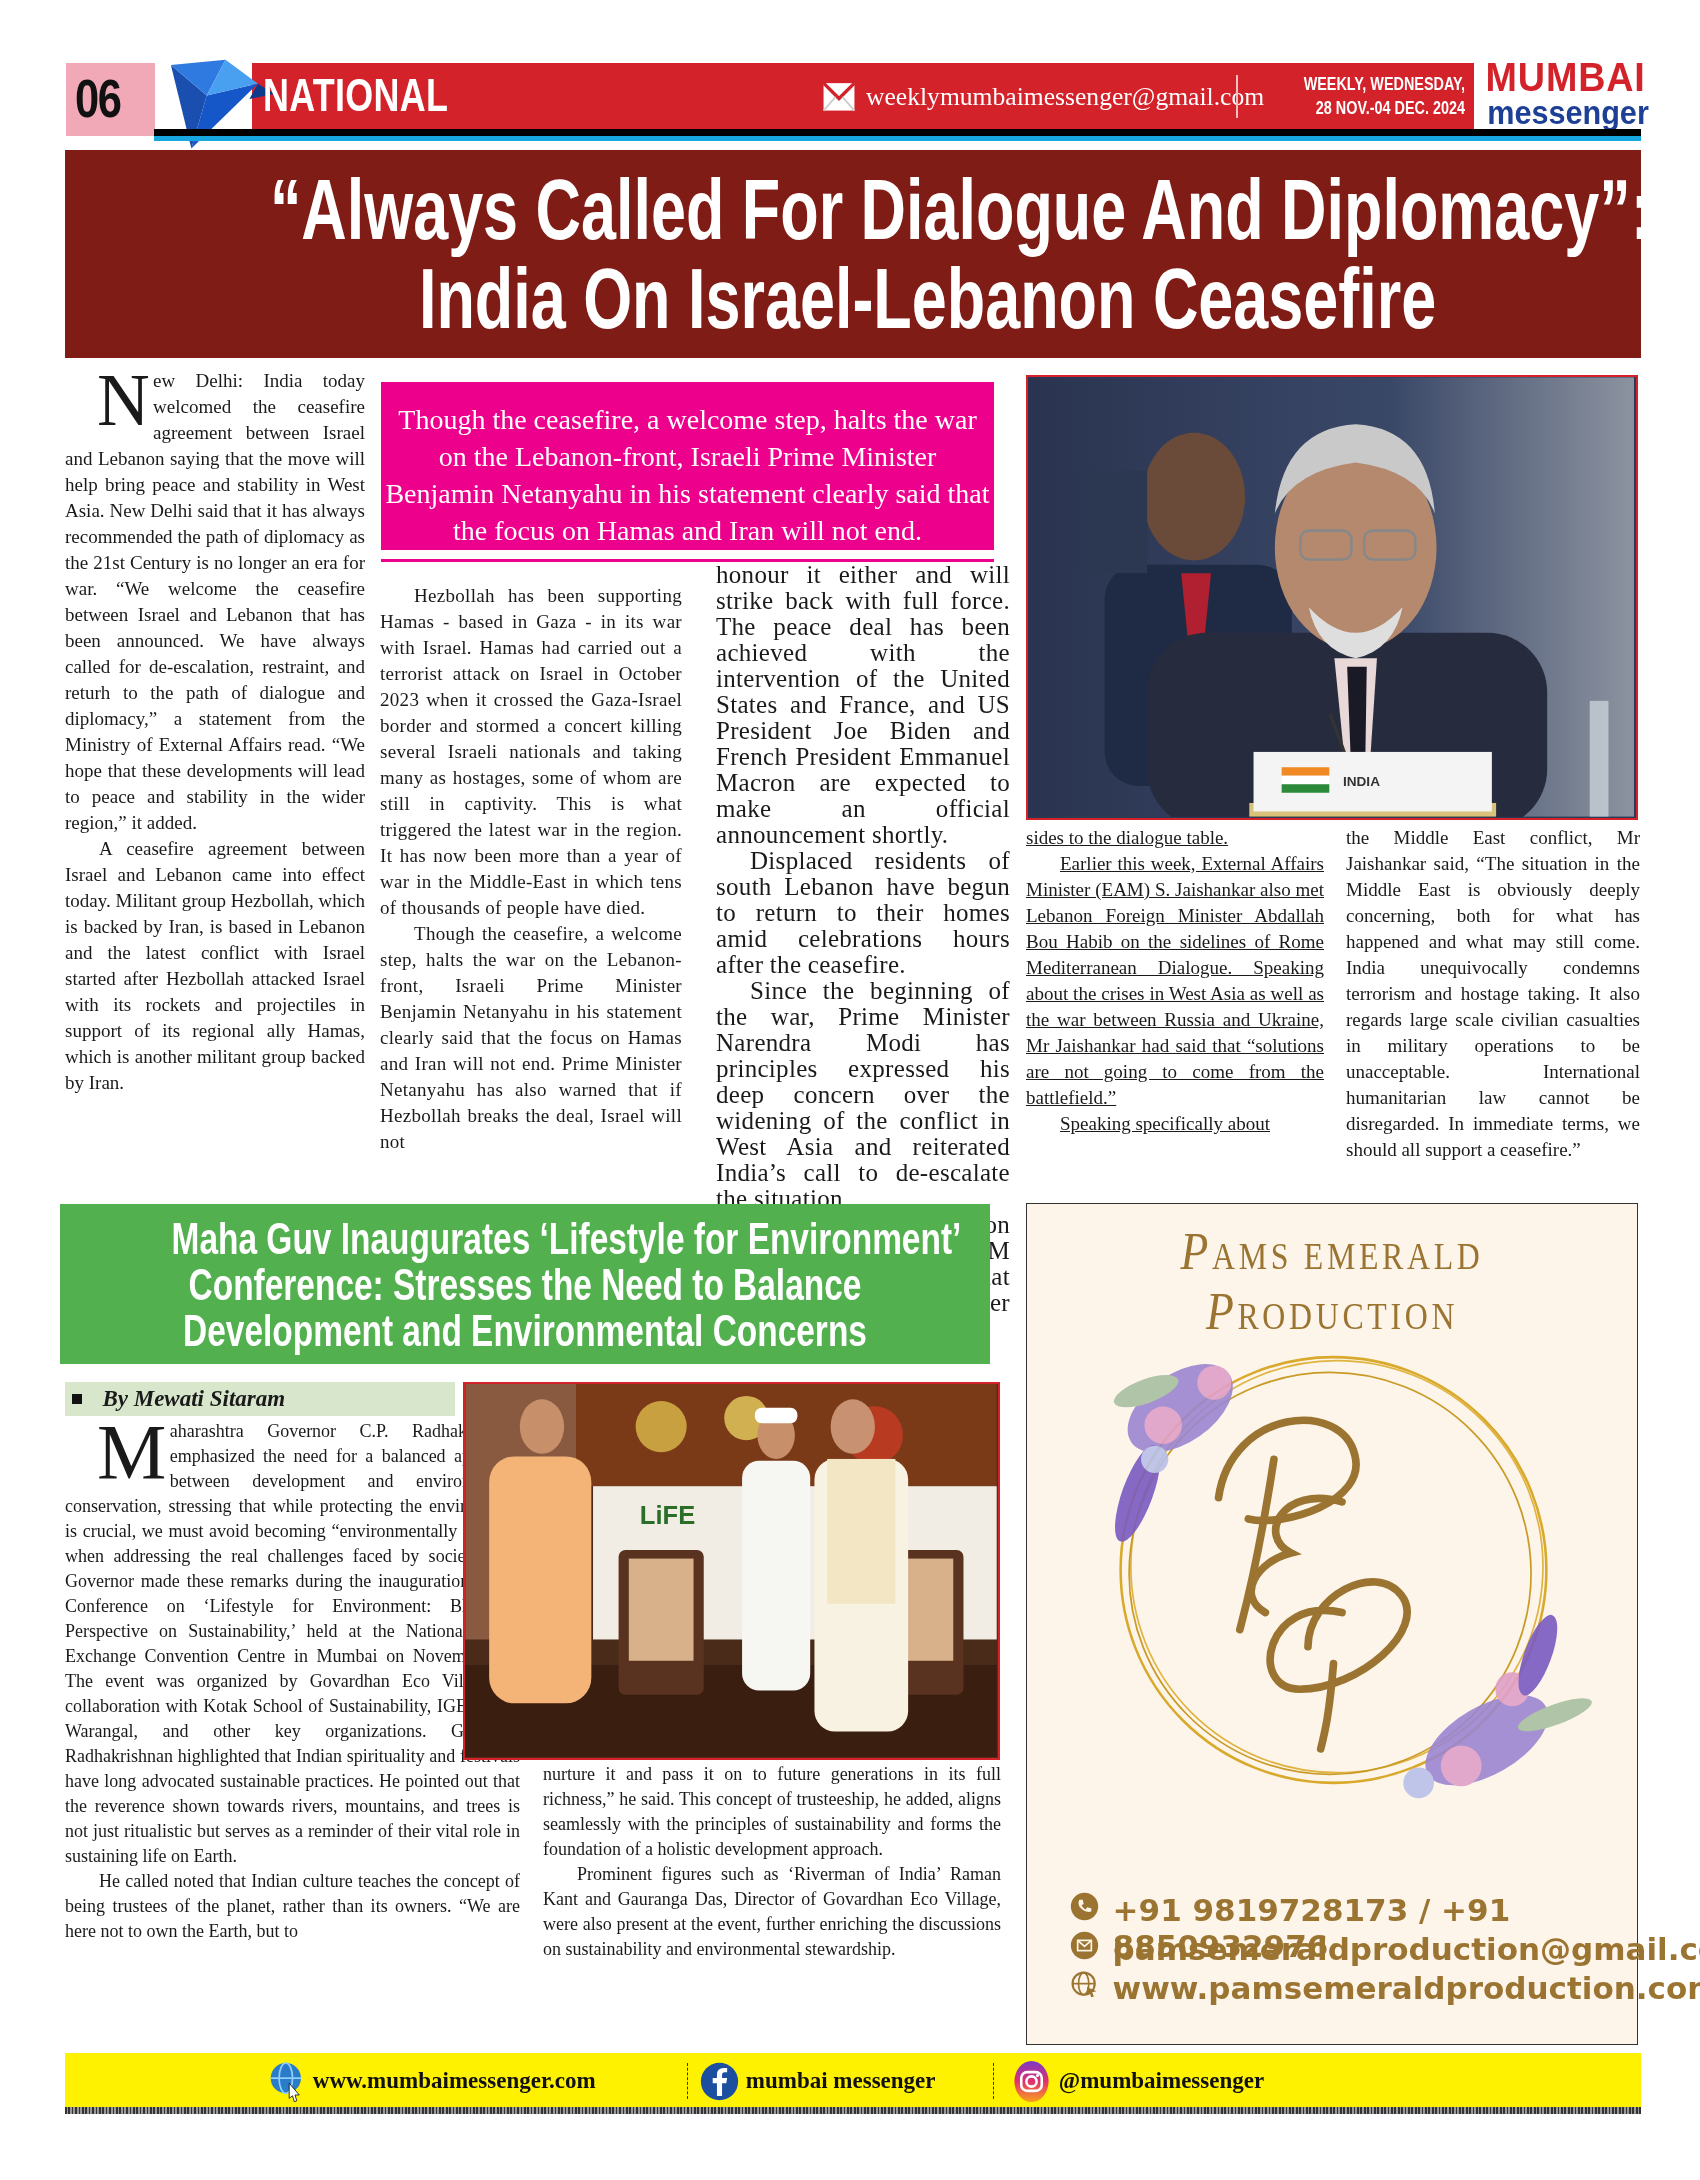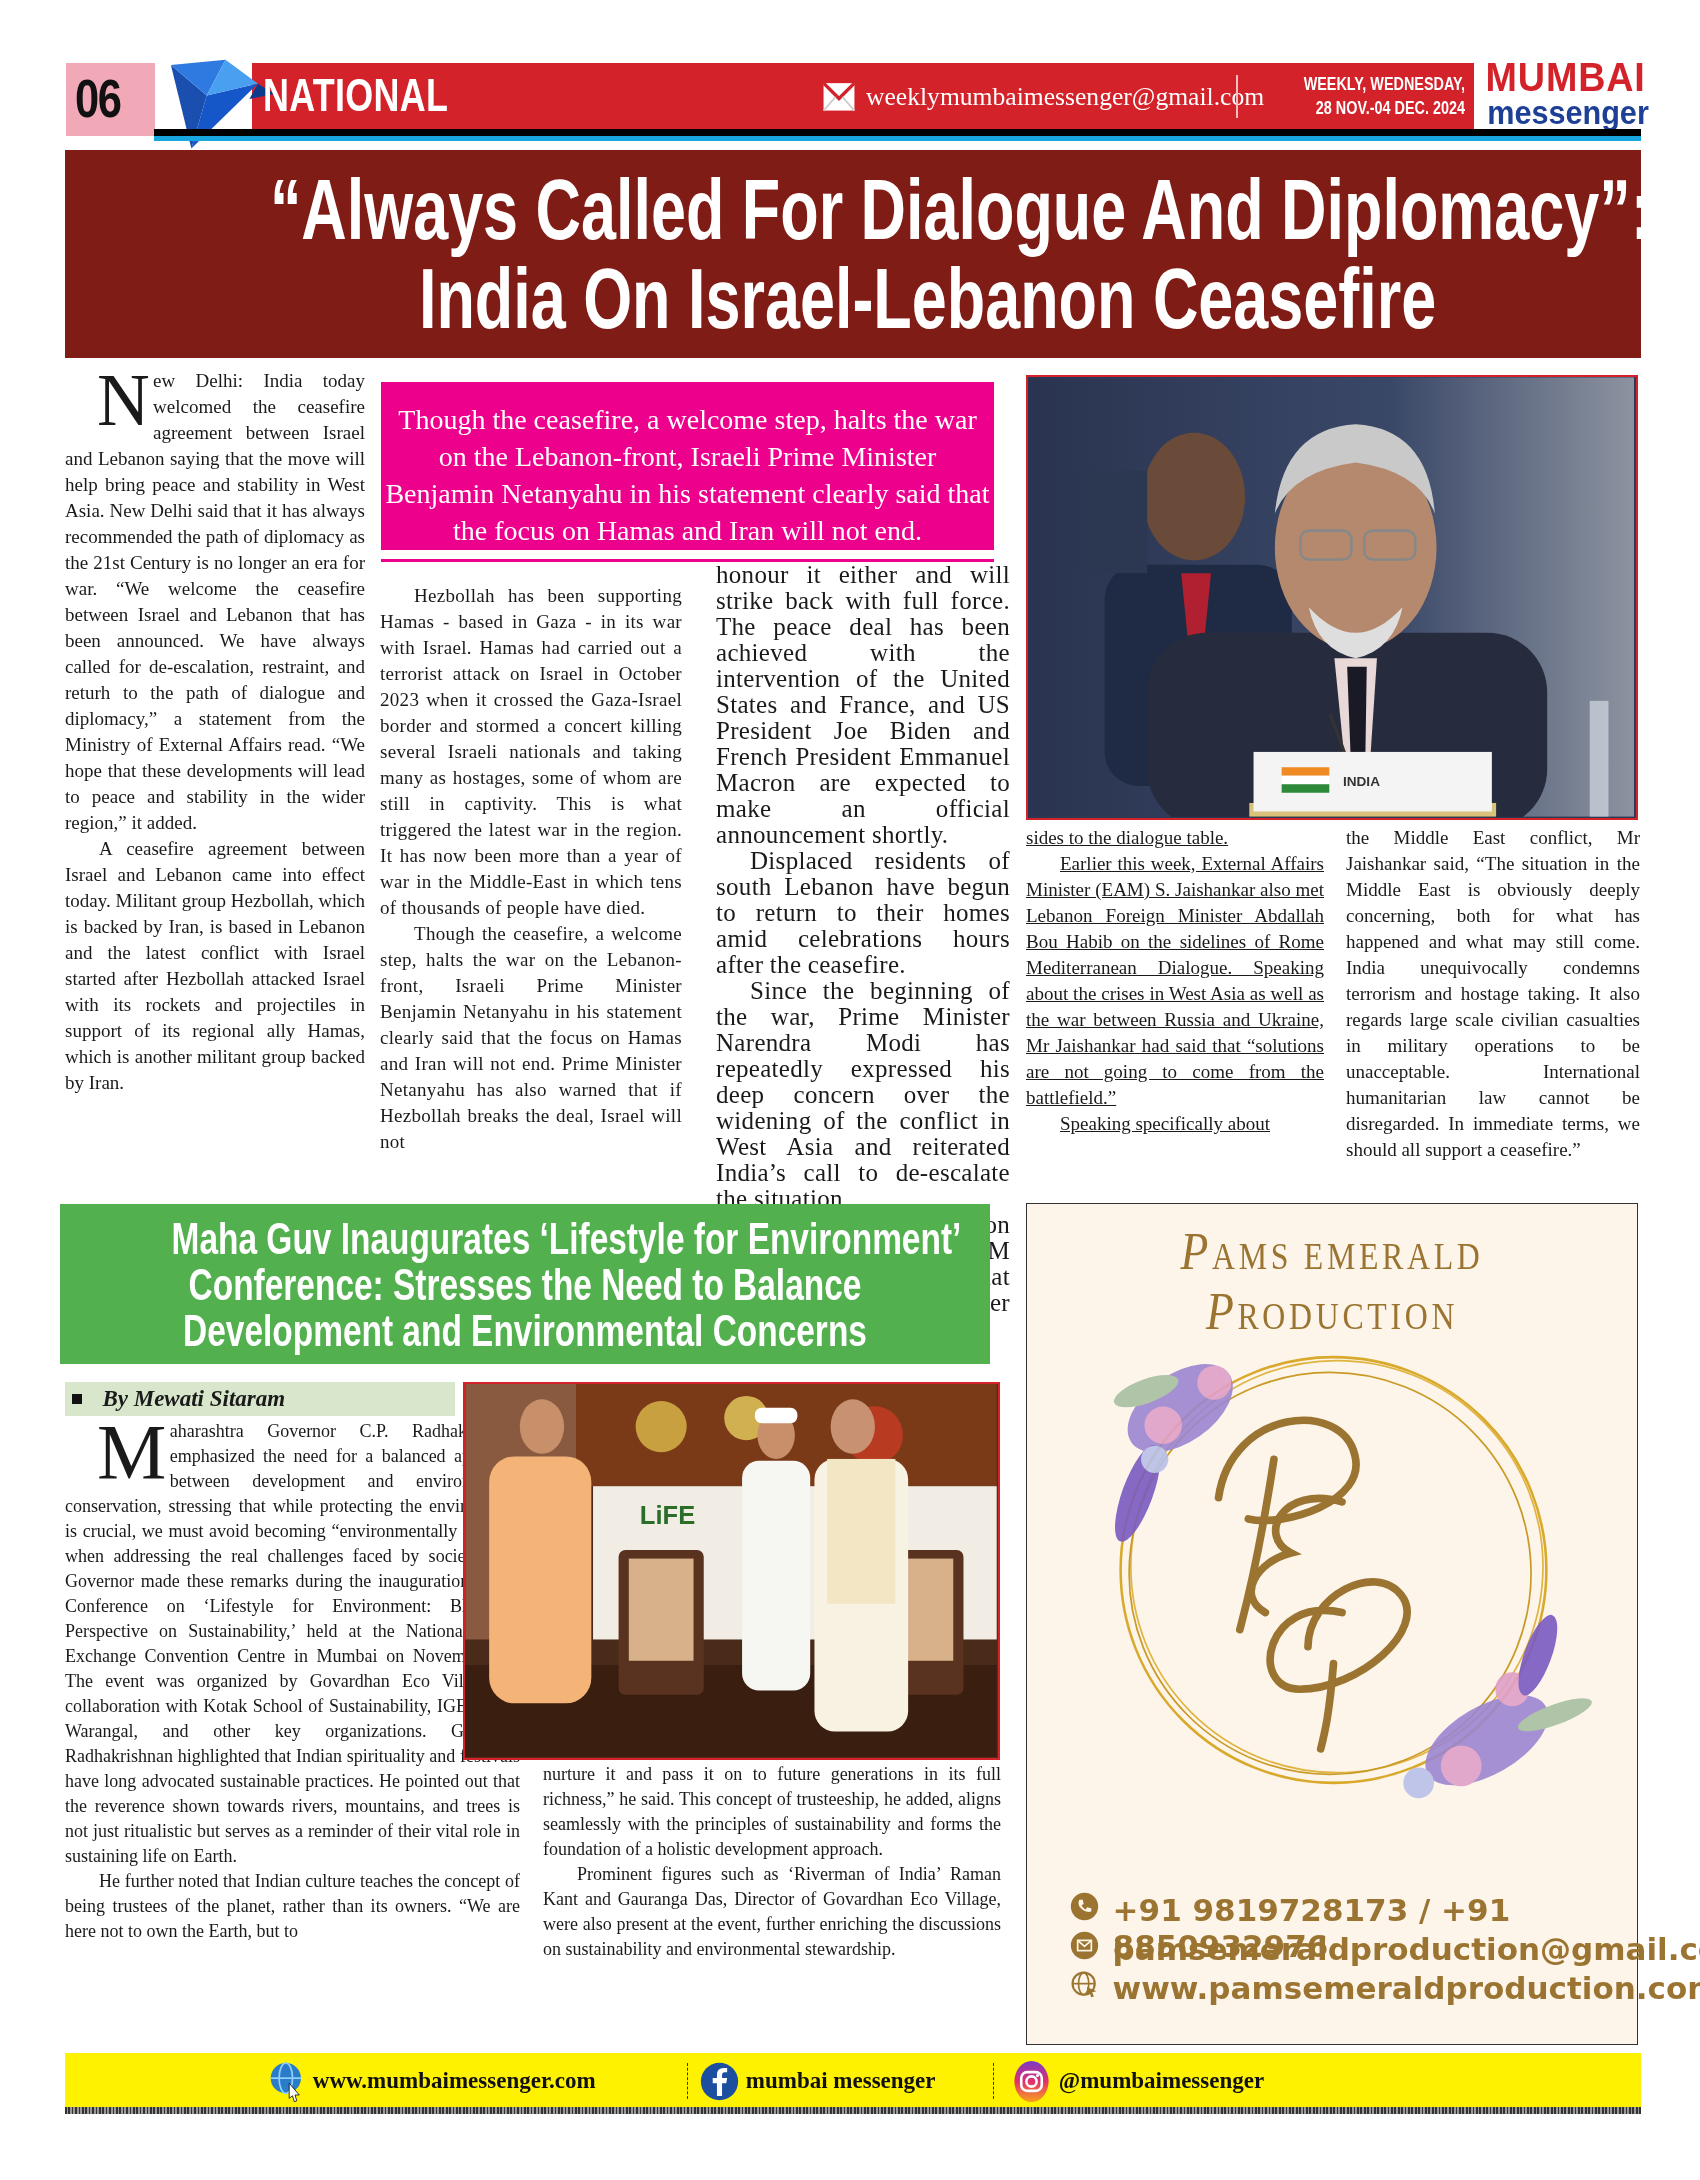--- a/index.html
+++ b/index.html
@@ -126,21 +126,21 @@
 <div class="pink-rule"></div>
 
 <div class="col col2 sans-col">
   <p>Hezbollah has been supporting Hamas - based in Gaza - in its war with Israel. Hamas had carried out a terrorist attack on Israel in October 2023 when it crossed the Gaza-Israel border and stormed a concert killing several Israeli nationals and taking many as hostages, some of whom are still in captivity. This is what triggered the latest war in the region. It has now been more than a year of war in the Middle-East in which tens of thousands of people have died.</p>
   <p>Though the ceasefire, a welcome step, halts the war on the Lebanon-front, Israeli Prime Minister Benjamin Netanyahu in his statement clearly said that the focus on Hamas and Iran will not end. Prime Minister Netanyahu has also warned that if Hezbollah breaks the deal, Israel will not</p>
 </div>
 
 <div class="col col3 sans-col">
   <p class="first">honour it either and will strike back with full force. The peace deal has been achieved with the intervention of the United States and France, and US President Joe Biden and French President Emmanuel Macron are expected to make an official announcement shortly.</p>
   <p>Displaced residents of south Lebanon have begun to return to their homes amid celebrations hours after the ceasefire.</p>
-  <p>Since the beginning of the war, Prime Minister Narendra Modi has repeatedly expressed his deep concern over the widening of the conflict in West Asia and reiterated India’s call to de-escalate the situation.</p>
+  <p>Since the beginning of the war, Prime Minister Narendra Modi has principles expressed his deep concern over the widening of the conflict in West Asia and reiterated India’s call to de-escalate the situation.</p>
   <p>Stating that “India is on the side of peace”, PM Modi had also said that New Delhi will do whatever it can to help bring all</p>
 </div>
 
 <div class="photo1" title="EAM S. Jaishankar seated at a conference table">
   <svg width="606" height="440" viewBox="0 0 712 516">
     <defs>
       <linearGradient id="bg1" x1="0" y1="0" x2="1" y2="0">
         <stop offset="0" stop-color="#2a3450"></stop>
           <stop offset="0.6" stop-color="#3a4868"></stop>
           <stop offset="1" stop-color="#8c93a0"></stop>
@@ -190,21 +190,21 @@
     <span>Development and Environmental Concerns</span>
   </h2>
 </div>
 
 <div class="byline">
   <span class="sq"></span><span>By Mewati Sitaram</span>
 </div>
 
 <div class="col col6">
   <p class="first"><span class="dropcap">M</span><span>aharashtra Governor C.P. Radhakrishnan emphasized the need for a balanced approach between development and environmental conservation, stressing that while protecting the environment is crucial, we must avoid becoming “environmentally fanatic” when addressing the real challenges faced by society. The Governor made these remarks during the inauguration of the Conference on ‘Lifestyle for Environment: Bharatiya Perspective on Sustainability,’ held at the National Stock Exchange Convention Centre in Mumbai on November 27. The event was organized by Govardhan Eco Village in collaboration with Kotak School of Sustainability, IGBC, NIT Warangal, and other key organizations. Governor Radhakrishnan highlighted that Indian spirituality and festivals have long advocated sustainable practices. He pointed out that the reverence shown towards rivers, mountains, and trees is not just ritualistic but serves as a reminder of their vital role in sustaining life on Earth.</span></p>
-  <p>He further noted that Indian culture teaches the concept of being trustees of the planet, rather than its owners. “We are here not to own the Earth, but to</p>
+  <p>He called noted that Indian culture teaches the concept of being trustees of the planet, rather than its owners. “We are here not to own the Earth, but to</p>
 </div>
 
 <div class="photo2" title="Governor greeting with folded hands at the LiFE conference">
   <svg width="532" height="373" viewBox="0 0 624 438">
     <rect width="624" height="438" fill="#4a2a18"></rect>
     <rect x="0" y="0" width="130" height="300" fill="#8a5a40"></rect>
     <rect x="130" y="0" width="494" height="120" fill="#7a3a18"></rect>
     <circle cx="230" cy="50" r="30" fill="#c8a040"></circle>
       <circle cx="330" cy="40" r="26" fill="#d0b050"></circle>
       <circle cx="480" cy="60" r="34" fill="#b83a20"></circle>

